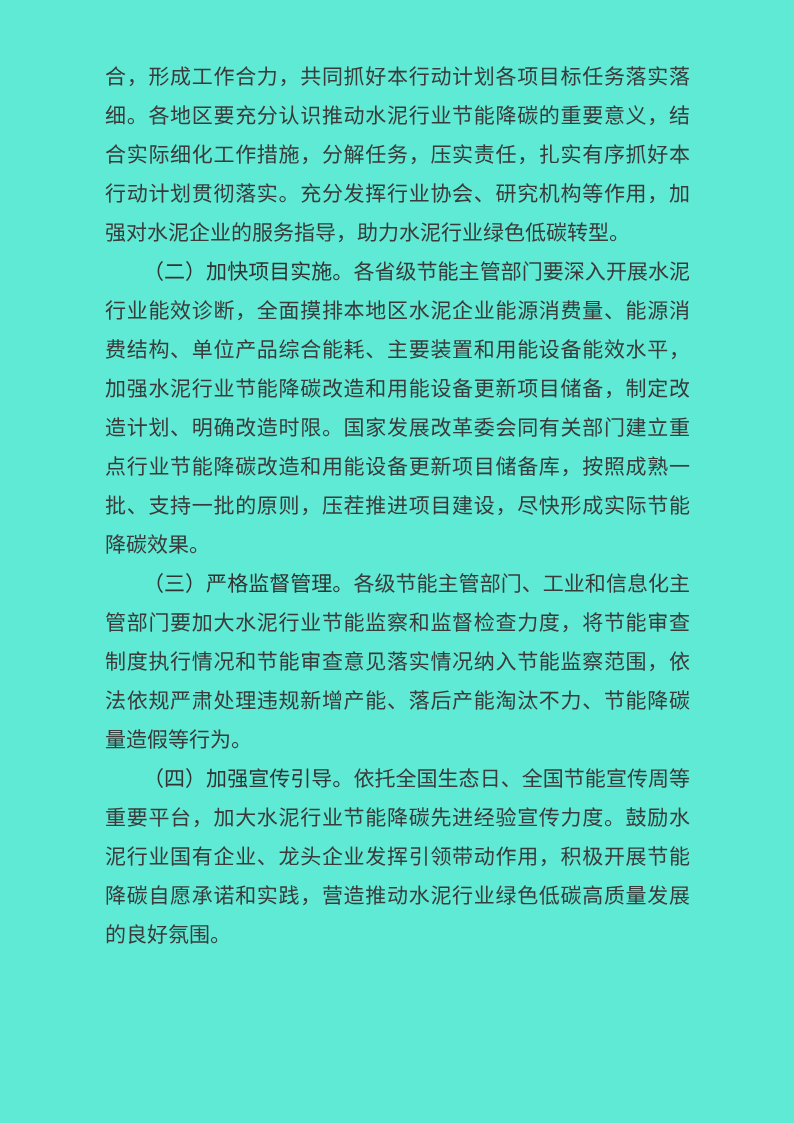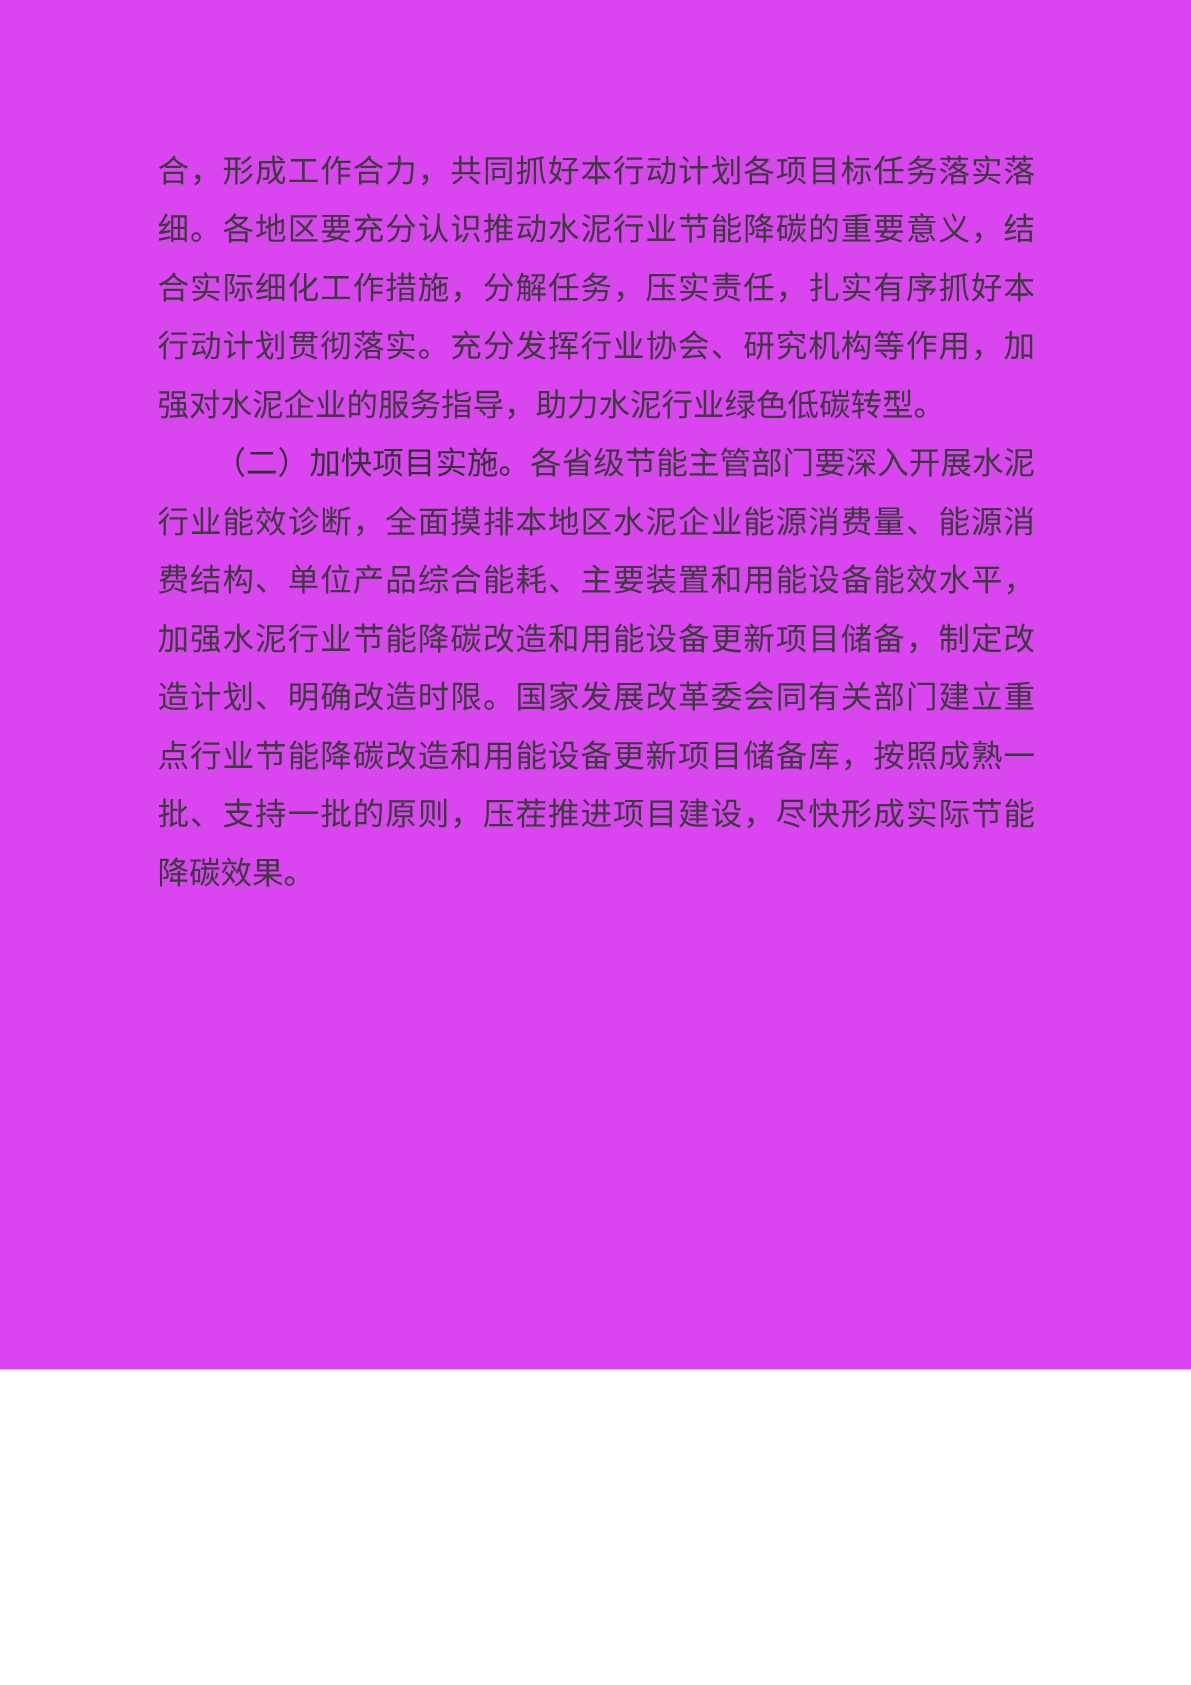--- a/index.html
+++ b/index.html
@@ -10,23 +10,23 @@
   body {
     width: 794px;
     height: 1123px;
     overflow: hidden;
     font-family: "Liberation Serif", "DejaVu Serif", serif;
   }
   .page {
     position: relative;
     box-sizing: border-box;
     width: 794px;
-    height: 913px;
-    background: #d946ef;
-    padding: 95px 104px 0 105px;
+    height: 1123px;
+    background: #5eead4;
+    padding: 58px 104px 0 105px;
   }
   .doc {
     width: 585px;
   }
   .doc p {
     margin: 0;
     padding: 0;
     font-size: 21px;
     line-height: 39px;
     color: #3b3b3b;
@@ -49,16 +49,18 @@
 </head>
 <body>
 
 <div class="page">
   <div class="doc">
 
     <p><span class="para-body">合，形成工作合力，共同抓好本行动计划各项目标任务落实落细。各地区要充分认识推动水泥行业节能降碳的重要意义，结合实际细化工作措施，分解任务，压实责任，扎实有序抓好本行动计划贯彻落实。充分发挥行业协会、研究机构等作用，加强对水泥企业的服务指导，助力水泥行业绿色低碳转型。</span></p>
 
     <p class="indent"><span class="para-head">（二）加快项目实施。</span><span class="para-body">各省级节能主管部门要深入开展水泥行业能效诊断，全面摸排本地区水泥企业能源消费量、能源消费结构、单位产品综合能耗、主要装置和用能设备能效水平，加强水泥行业节能降碳改造和用能设备更新项目储备，制定改造计划、明确改造时限。国家发展改革委会同有关部门建立重点行业节能降碳改造和用能设备更新项目储备库，按照成熟一批、支持一批的原则，压茬推进项目建设，尽快形成实际节能降碳效果。</span></p>
 
+    <p class="indent"><span class="para-head">（三）严格监督管理。</span><span class="para-body">各级节能主管部门、工业和信息化主管部门要加大水泥行业节能监察和监督检查力度，将节能审查制度执行情况和节能审查意见落实情况纳入节能监察范围，依法依规严肃处理违规新增产能、落后产能淘汰不力、节能降碳量造假等行为。</span></p>
 
+    <p class="indent"><span class="para-head">（四）加强宣传引导。</span><span class="para-body">依托全国生态日、全国节能宣传周等重要平台，加大水泥行业节能降碳先进经验宣传力度。鼓励水泥行业国有企业、龙头企业发挥引领带动作用，积极开展节能降碳自愿承诺和实践，营造推动水泥行业绿色低碳高质量发展的良好氛围。</span></p>
 
   </div>
 </div>
 
 </body></html>

